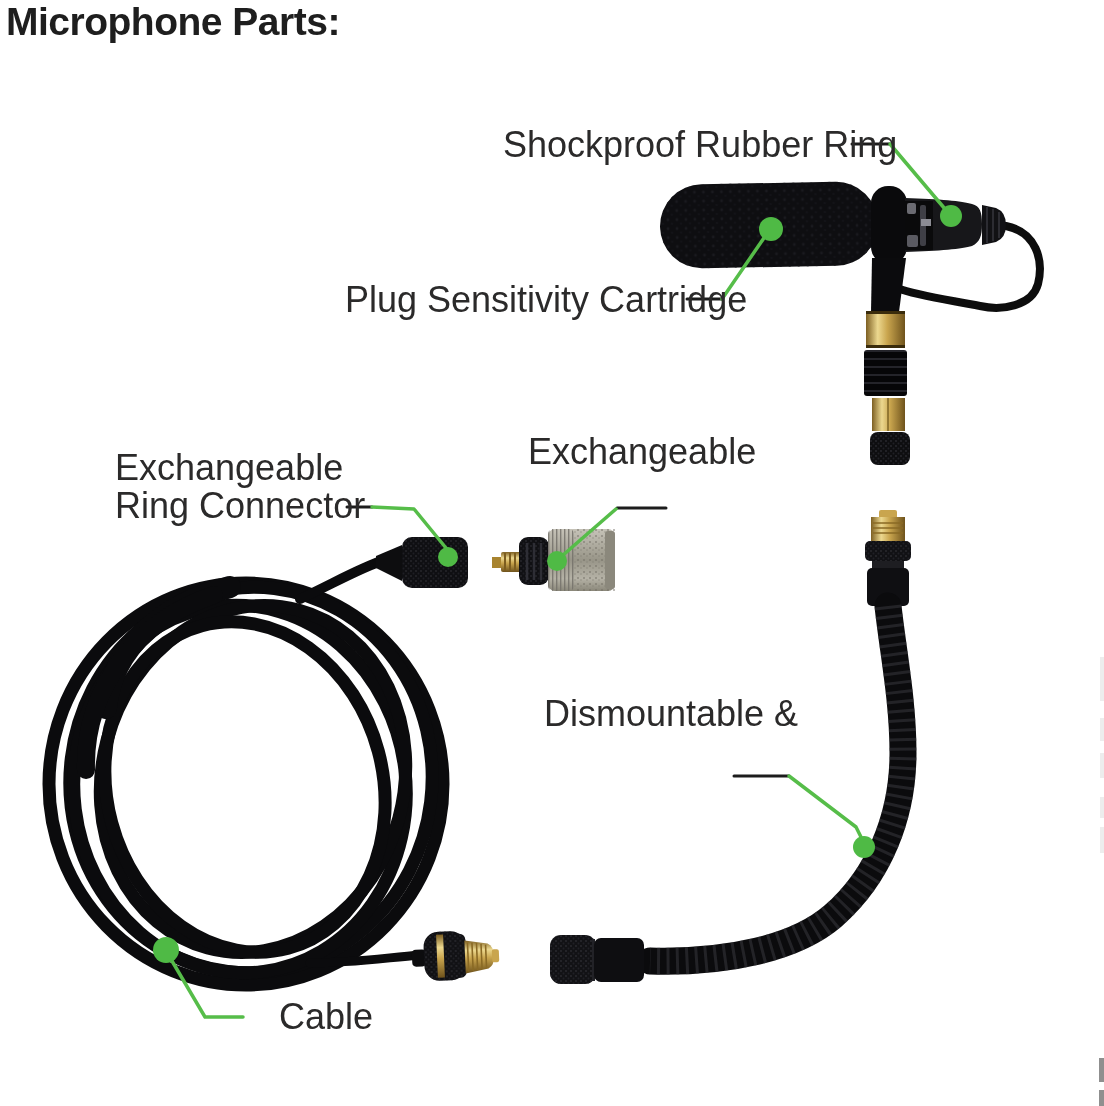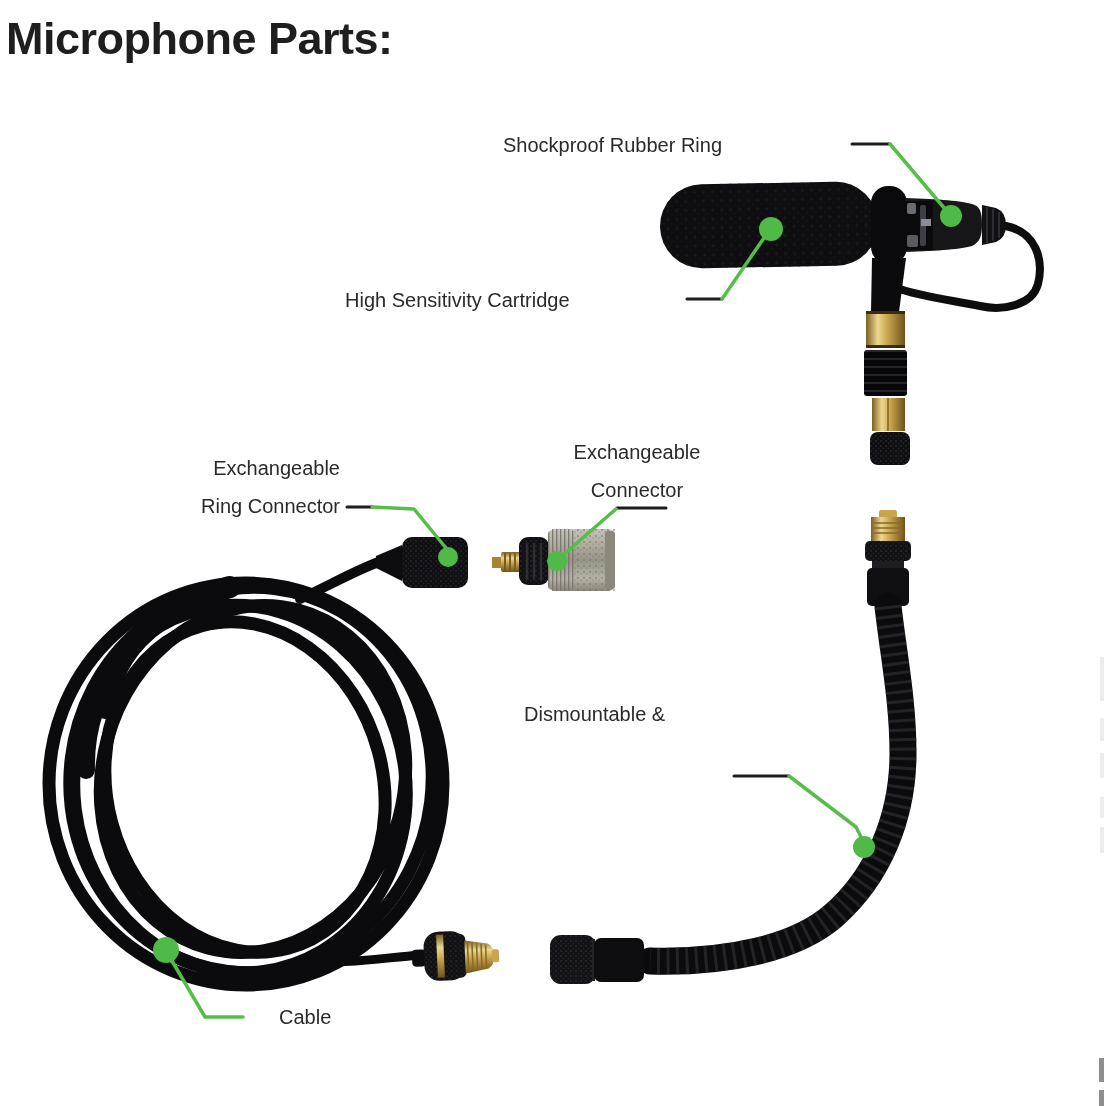--- a/index.html
+++ b/index.html
@@ -1,21 +1,21 @@
 <!DOCTYPE html>
 <html><head>
 <meta charset="utf-8">
 <style>
   html,body{margin:0;padding:0;background:#ffffff;}
   .canvas{position:relative;width:1104px;height:1106px;background:#fff;overflow:hidden;
           font-family:"Liberation Sans",sans-serif;}
   .canvas svg{position:absolute;left:0;top:0;}
-  #title{position:absolute;left:6px;top:13px;font-size:45px;font-weight:700;color:#1e1e1e;
+  #title{position:absolute;left:6px;top:0px;font-size:39px;font-weight:700;color:#1e1e1e;
          letter-spacing:-0.5px;}
-  .lbl{position:absolute;color:#2b2a2a;font-size:20px;line-height:38px;white-space:nowrap;}
+  .lbl{position:absolute;color:#2b2a2a;font-size:36px;line-height:38px;white-space:nowrap;}
   .lbl .ln{display:block;}
   .lbl.right{text-align:right;}
   .lbl.center{text-align:center;}
 </style>
 </head>
 <body>
 
 <div class="canvas">
 
   <svg width="1104" height="1106" viewBox="0 0 1104 1106">
@@ -204,31 +204,30 @@
         <rect x="1099" y="1058" width="5" height="24"></rect>
           <rect x="1099" y="1090" width="5" height="16"></rect>
       </g>
     </g>
   </svg>
 
   <div id="title">Microphone Parts:</div>
 
   <div class="lbl" style="left:503px;top:126px;">Shockproof Rubber Ring</div>
 
-  <div class="lbl" style="left:345px;top:281px;">High Sensitivity Cartridge</div>
+  <div class="lbl" style="left:345px;top:281px;">Plug Sensitivity Cartridge</div>
 
   <div class="lbl right" style="left:115px;top:449px;width:225px;">
     <span class="ln">Exchangeable</span>
     <span class="ln">Ring Connector</span>
   </div>
 
   <div class="lbl center" style="left:528px;top:433px;width:218px;">
     <span class="ln">Exchangeable</span>
-    <span class="ln">Connector</span>
   </div>
 
-  <div class="lbl" style="left:524px;top:695px;">
+  <div class="lbl" style="left:544px;top:695px;">
     <span class="ln">Dismountable &amp;</span>
   </div>
 
   <div class="lbl" style="left:247px;top:998px;margin-left:32px;">Cable</div>
 
 </div>
 
 </body></html>

